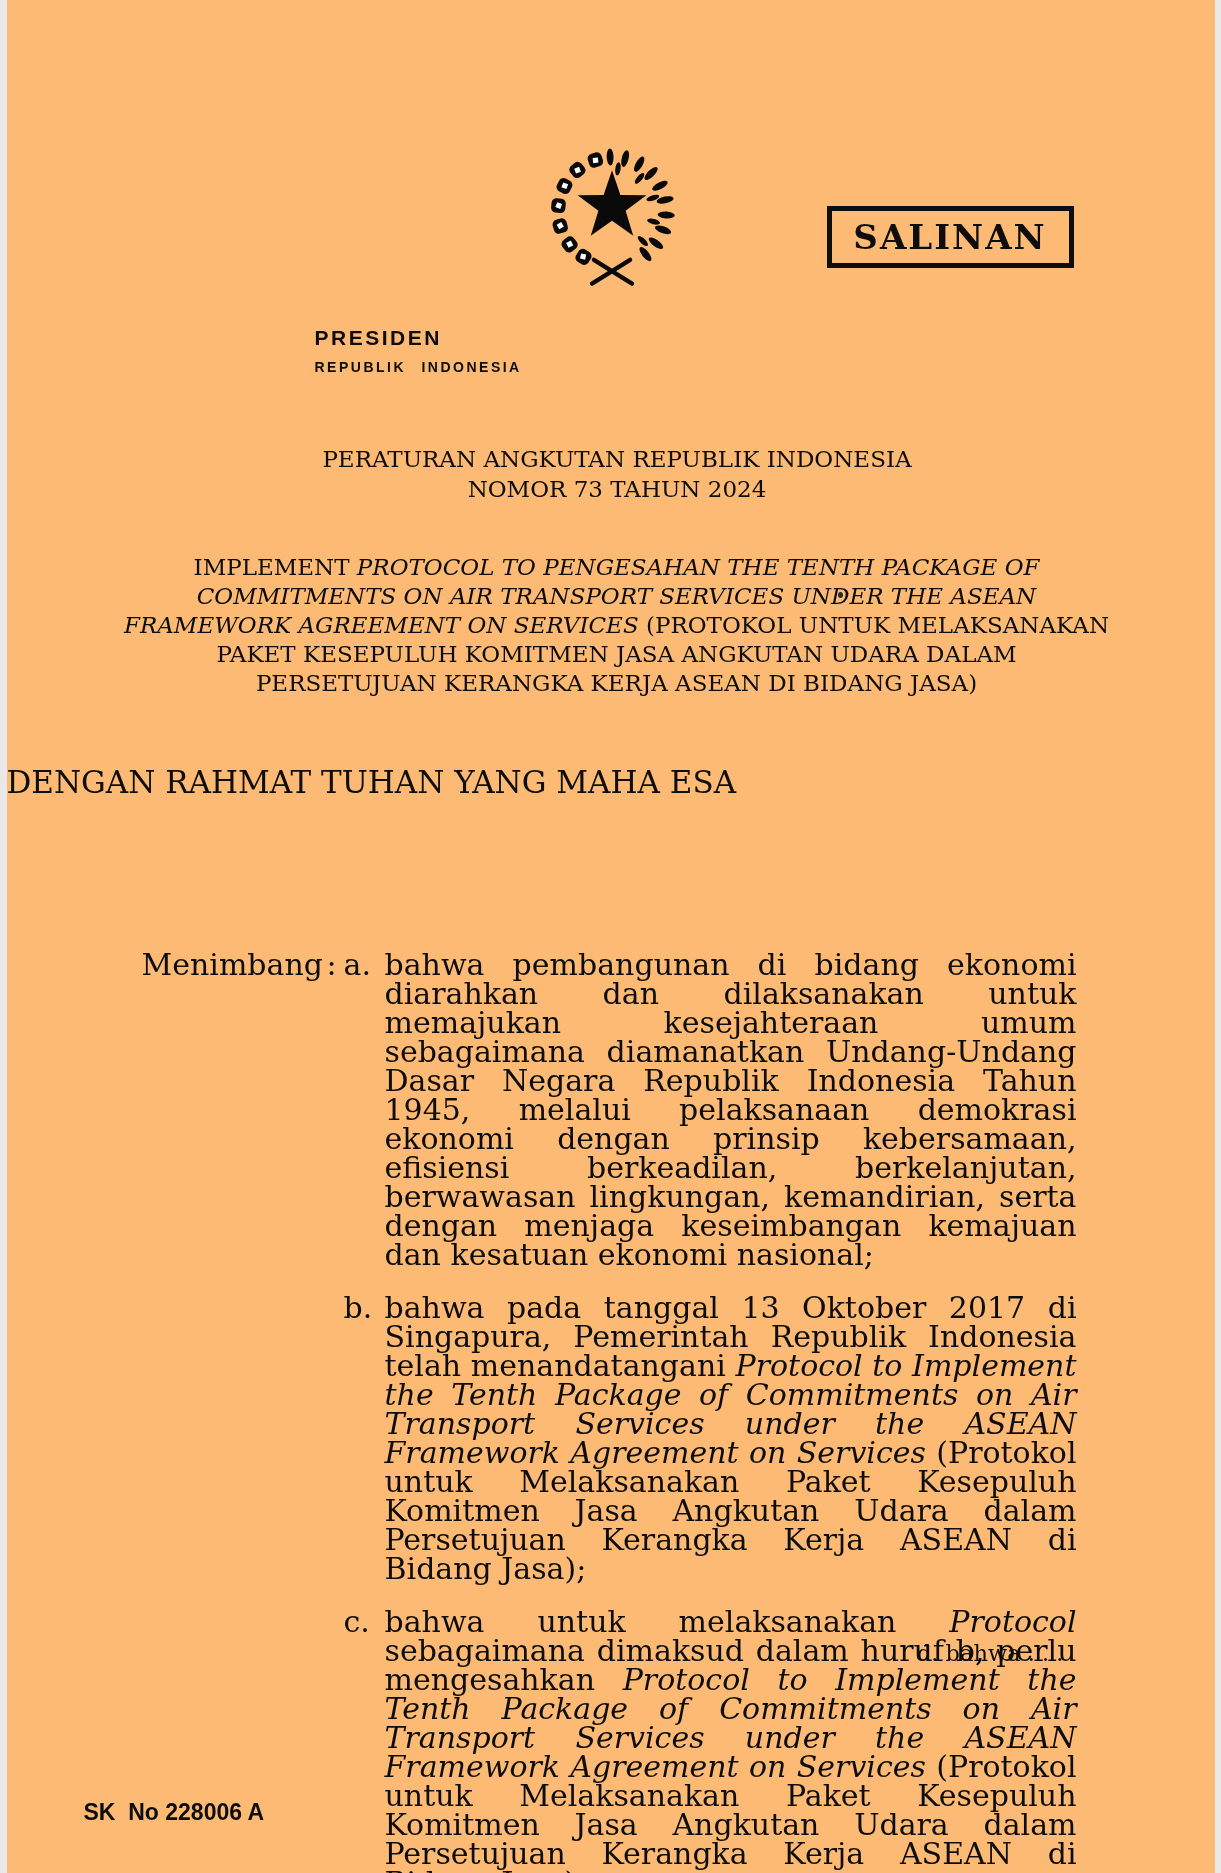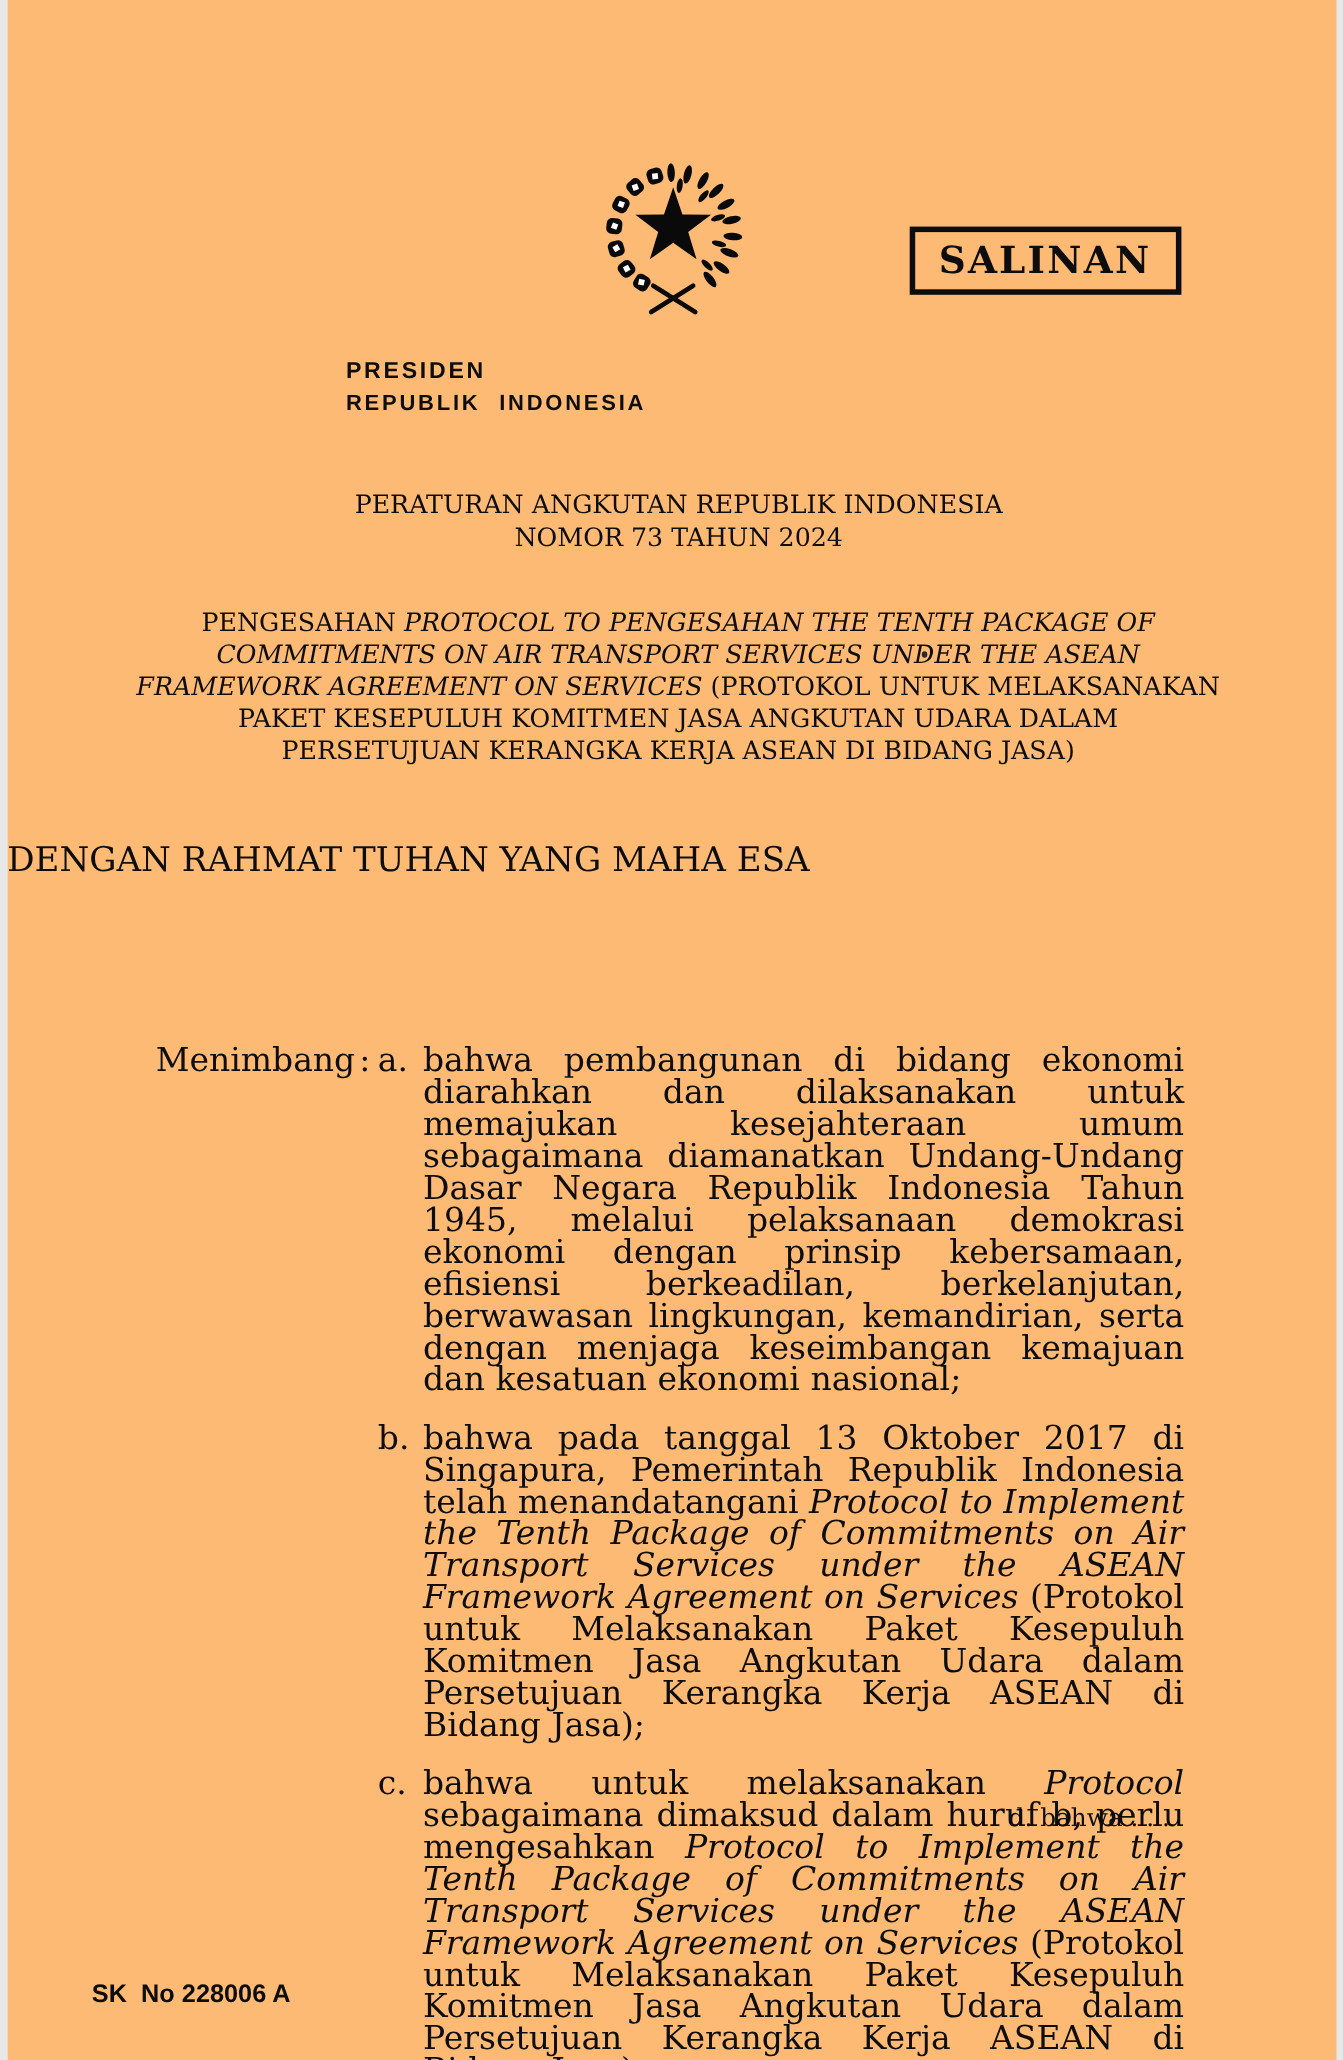--- a/index.html
+++ b/index.html
@@ -16,21 +16,21 @@
   }
   .abs { position: absolute; }
 
   
   .emblem { left: 524px; top: 130px; width: 162px; height: 172px; }
 
   
   .letterhead { left: 308px; top: 325px; width: 600px; text-align: left;
     font-family: "Liberation Sans", sans-serif; font-weight: bold; }
   .letterhead .l1 { font-size: 21px; letter-spacing: 2.5px; line-height: 26px; }
-  .letterhead .l2 { font-size: 20px; letter-spacing: 2.5px; word-spacing: 9px; line-height: 26px; margin-top: 3px; }
+  .letterhead .l2 { font-size: 14px; letter-spacing: 2.5px; word-spacing: 9px; line-height: 26px; margin-top: 3px; }
 
   
   .salinan {
     left: 820px; top: 206px; width: 247px; height: 62px;
     border: 5px solid #0d0d0d; box-sizing: border-box;
     display: flex; align-items: center; justify-content: center;
     font-weight: bold; font-size: 34px; letter-spacing: 2px;
   }
 
   
@@ -130,21 +130,21 @@
     <div class="l1">PRESIDEN</div>
     <div class="l2">REPUBLIK INDONESIA</div>
   </div>
 
   <div class="abs doc-title">
     <div>PERATURAN ANGKUTAN REPUBLIK INDONESIA</div>
     <div>NOMOR 73 TAHUN 2024</div>
   </div>
 
   <div class="abs subject">
-      <div><span>PENGESAHAN </span><span class="it">PROTOCOL TO PENGESAHAN THE TENTH PACKAGE OF</span></div>
+      <div><span>IMPLEMENT </span><span class="it">PROTOCOL TO PENGESAHAN THE TENTH PACKAGE OF</span></div>
       <div><span class="it">COMMITMENTS ON AIR TRANSPORT SERVICES UNDER THE ASEAN</span></div>
       <div><span class="it">FRAMEWORK AGREEMENT ON SERVICES</span><span> (PROTOKOL UNTUK MELAKSANAKAN</span></div>
       <div><span>PAKET KESEPULUH KOMITMEN JASA ANGKUTAN UDARA DALAM</span></div>
       <div><span>PERSETUJUAN KERANGKA KERJA ASEAN DI BIDANG JASA)</span></div>
     </div>
 
   <div class="abs speck"></div>
 
   <div class="abs preamble1">DENGAN RAHMAT TUHAN YANG MAHA ESA</div>
 

